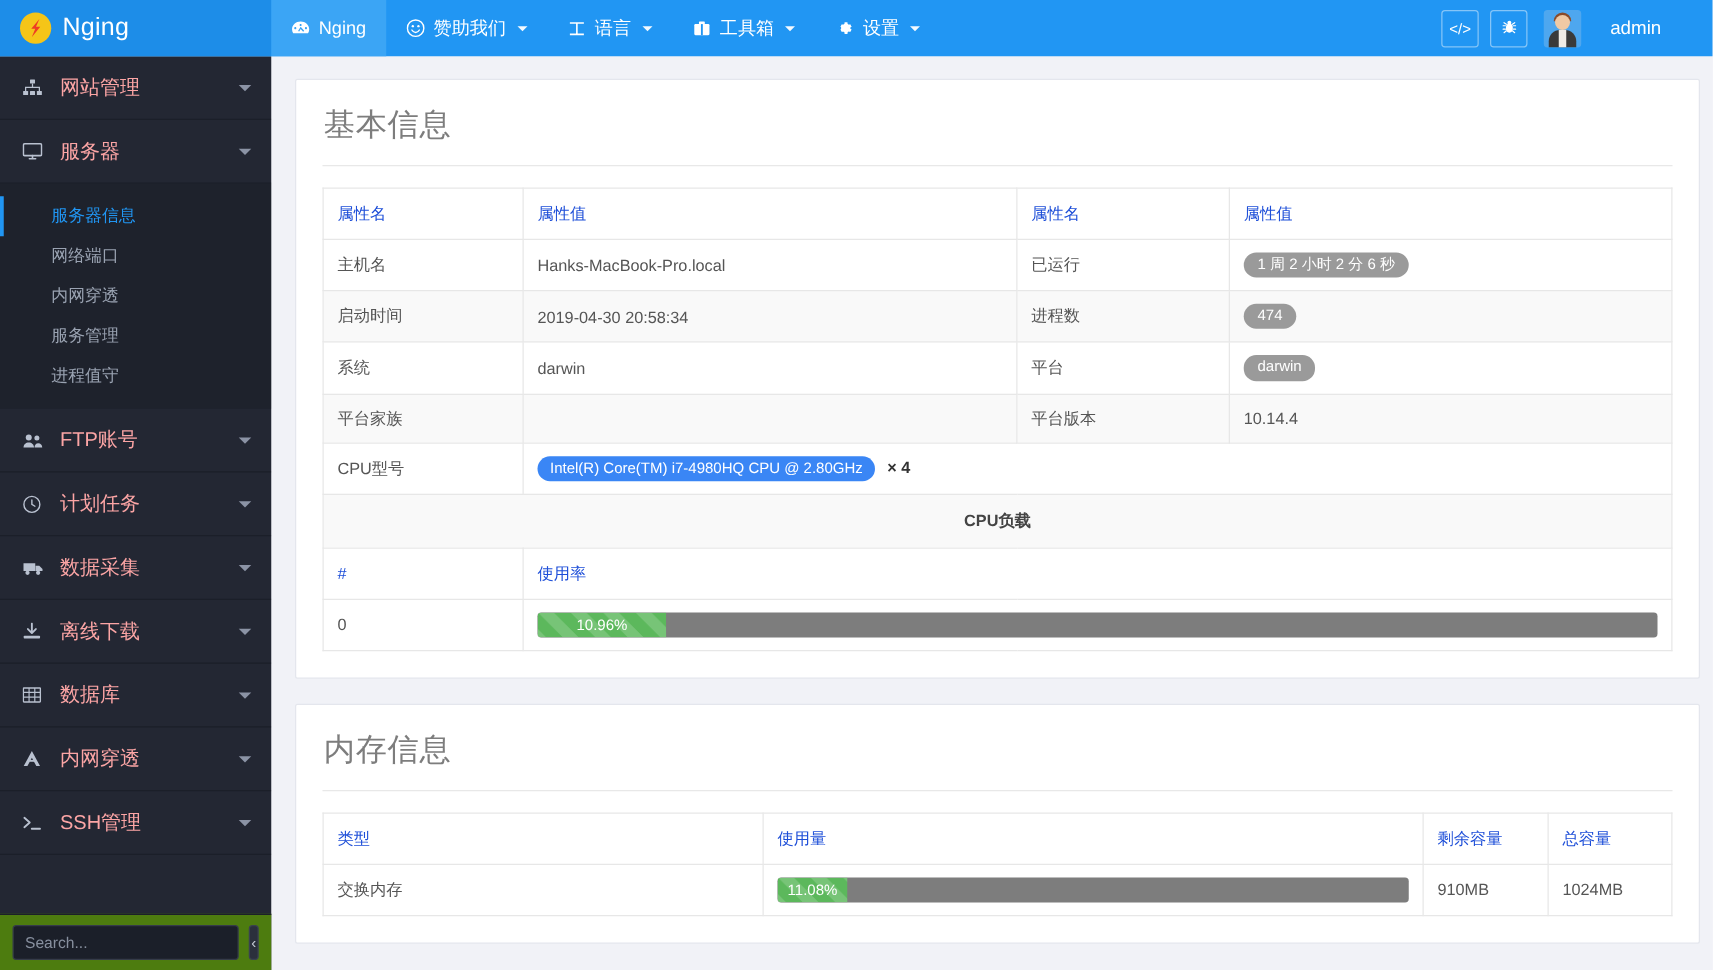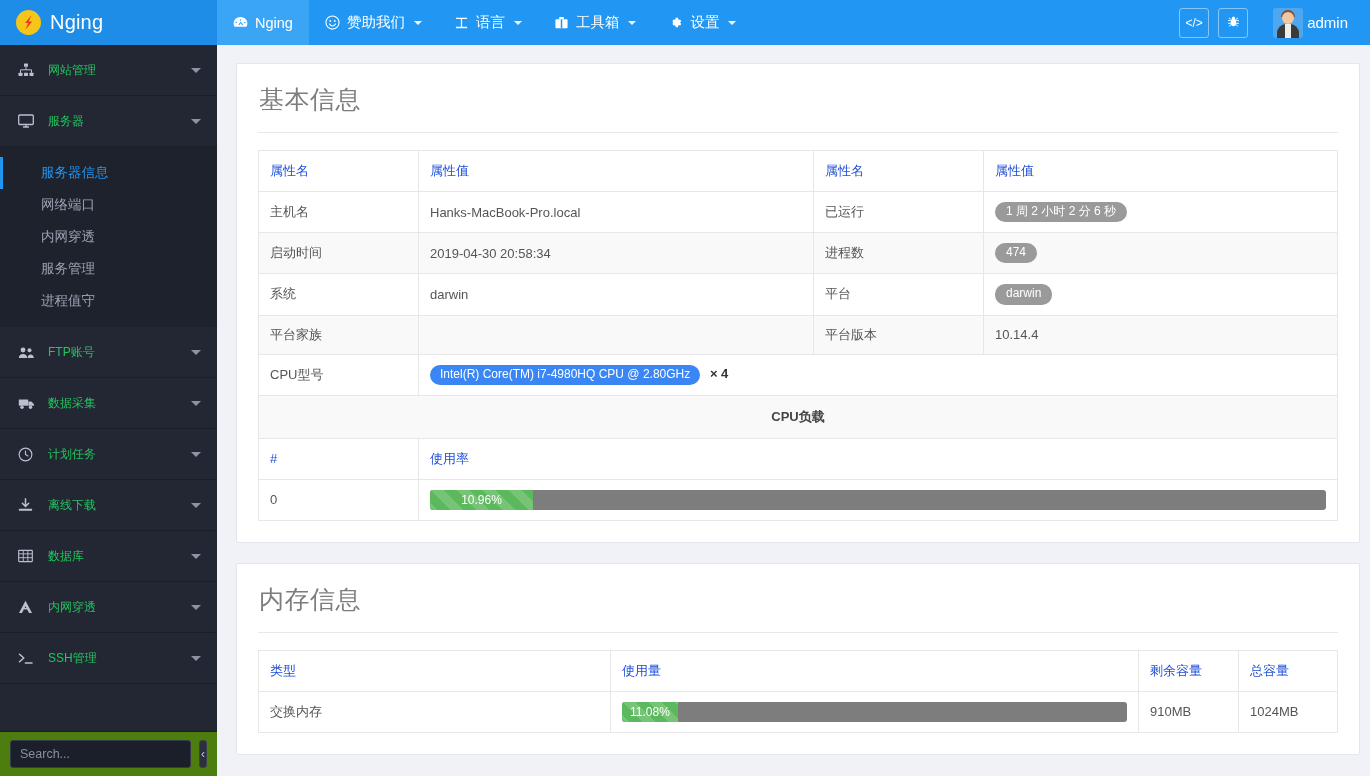--- a/index.html
+++ b/index.html
@@ -63,23 +63,23 @@
   }
   .icon-btn {
     width: 30px; height: 30px;
     border: 1px solid rgba(255,255,255,.45);
     border-radius: 3px;
     display: flex; align-items: center; justify-content: center;
     color: #fff; font-size: 12px; cursor: pointer;
     background: transparent;
   }
   .user-box {
-    display: flex; align-items: center; gap: 4px;
+    display: flex; align-items: center; gap: 23px;
     color: #fff; font-size: 15px; cursor: pointer;
-    margin-left: 16px;
+    margin-left: 4px;
   }
   .avatar {
     width: 30px; height: 30px; border-radius: 3px;
     background: #4ea7ef;
     position: relative; overflow: hidden;
     flex: 0 0 30px;
   }
   .avatar .head {
     position:absolute; left:9px; top:4px; width:12px; height:12px;
     border-radius:50%; background:#f0c9a4;
@@ -102,21 +102,21 @@
     position: absolute; top: 45px; left: 0;
     width: 217px; height: 731px;
     background: #232733;
     z-index: 20;
   }
   .side-scroll { height: 686px; overflow: hidden; }
   .side-group {
     height: 51px;
     display: flex; align-items: center;
     padding: 0 16px 0 18px;
-    color: #22c55e; font-size: 12px;
+    color: #fca5a5; font-size: 16px;
     border-bottom: 1px solid #1b1f29;
     cursor: pointer;
     position: relative;
   }
   .side-group .g-ico {
     width: 22px; flex: 0 0 22px;
     font-size: 14px; color: #b9c1d0;
     display: flex; align-items: center;
   }
   .side-group .g-label { margin-left: 8px; }
@@ -413,39 +413,39 @@
             <path d="M0.8 12c0-2.4 1.9-4 4.2-4s4.2 1.6 4.2 4z" fill="#b9c1d0"></path>
             <path d="M9.6 12c0-2.1 1.2-3.4 3-3.4s3.2 1.3 3.2 3.4z" fill="#b9c1d0"></path>
           </svg>
       </span>
       <span class="g-label">FTP账号</span>
       <i class="g-caret"></i>
     </div>
 
     <div class="side-group">
       <span class="g-ico">
+        <svg width="15" height="15" viewBox="0 0 16 16">
+            <circle cx="8" cy="8" r="6.8" fill="none" stroke="#b9c1d0" stroke-width="1.2"></circle>
+            <path d="M8 4.3V8l2.6 1.6" stroke="#b9c1d0" stroke-width="1.2" fill="none" stroke-linecap="round"></path>
+          </svg>
+      </span>
+      <span class="g-label">计划任务</span>
+      <i class="g-caret"></i>
+    </div>
+
+    <div class="side-group">
+      <span class="g-ico">
         <svg width="17" height="13" viewBox="0 0 17 13">
             <path d="M0.8 2.5h9.4v6.2H0.8z" fill="#b9c1d0"></path>
             <path d="M10.4 4.6h3l2.6 2.6v1.5h-5.6z" fill="#b9c1d0"></path>
             <circle cx="4" cy="10.2" r="1.7" fill="#b9c1d0"></circle>
             <circle cx="12.5" cy="10.2" r="1.7" fill="#b9c1d0"></circle>
           </svg>
       </span>
       <span class="g-label">数据采集</span>
-      <i class="g-caret"></i>
-    </div>
-
-    <div class="side-group">
-      <span class="g-ico">
-        <svg width="15" height="15" viewBox="0 0 16 16">
-            <circle cx="8" cy="8" r="6.8" fill="none" stroke="#b9c1d0" stroke-width="1.2"></circle>
-            <path d="M8 4.3V8l2.6 1.6" stroke="#b9c1d0" stroke-width="1.2" fill="none" stroke-linecap="round"></path>
-          </svg>
-      </span>
-      <span class="g-label">计划任务</span>
       <i class="g-caret"></i>
     </div>
 
     <div class="side-group">
       <span class="g-ico">
         <svg width="15" height="14" viewBox="0 0 16 15">
             <path d="M8 0.8v7.4M4.6 5.6L8 9.1l3.4-3.5" stroke="#b9c1d0" stroke-width="1.6" fill="none" stroke-linecap="round" stroke-linejoin="round"></path>
             <rect x="1" y="11.4" width="14" height="2.3" rx=".6" fill="#b9c1d0"></rect>
           </svg>
       </span>

